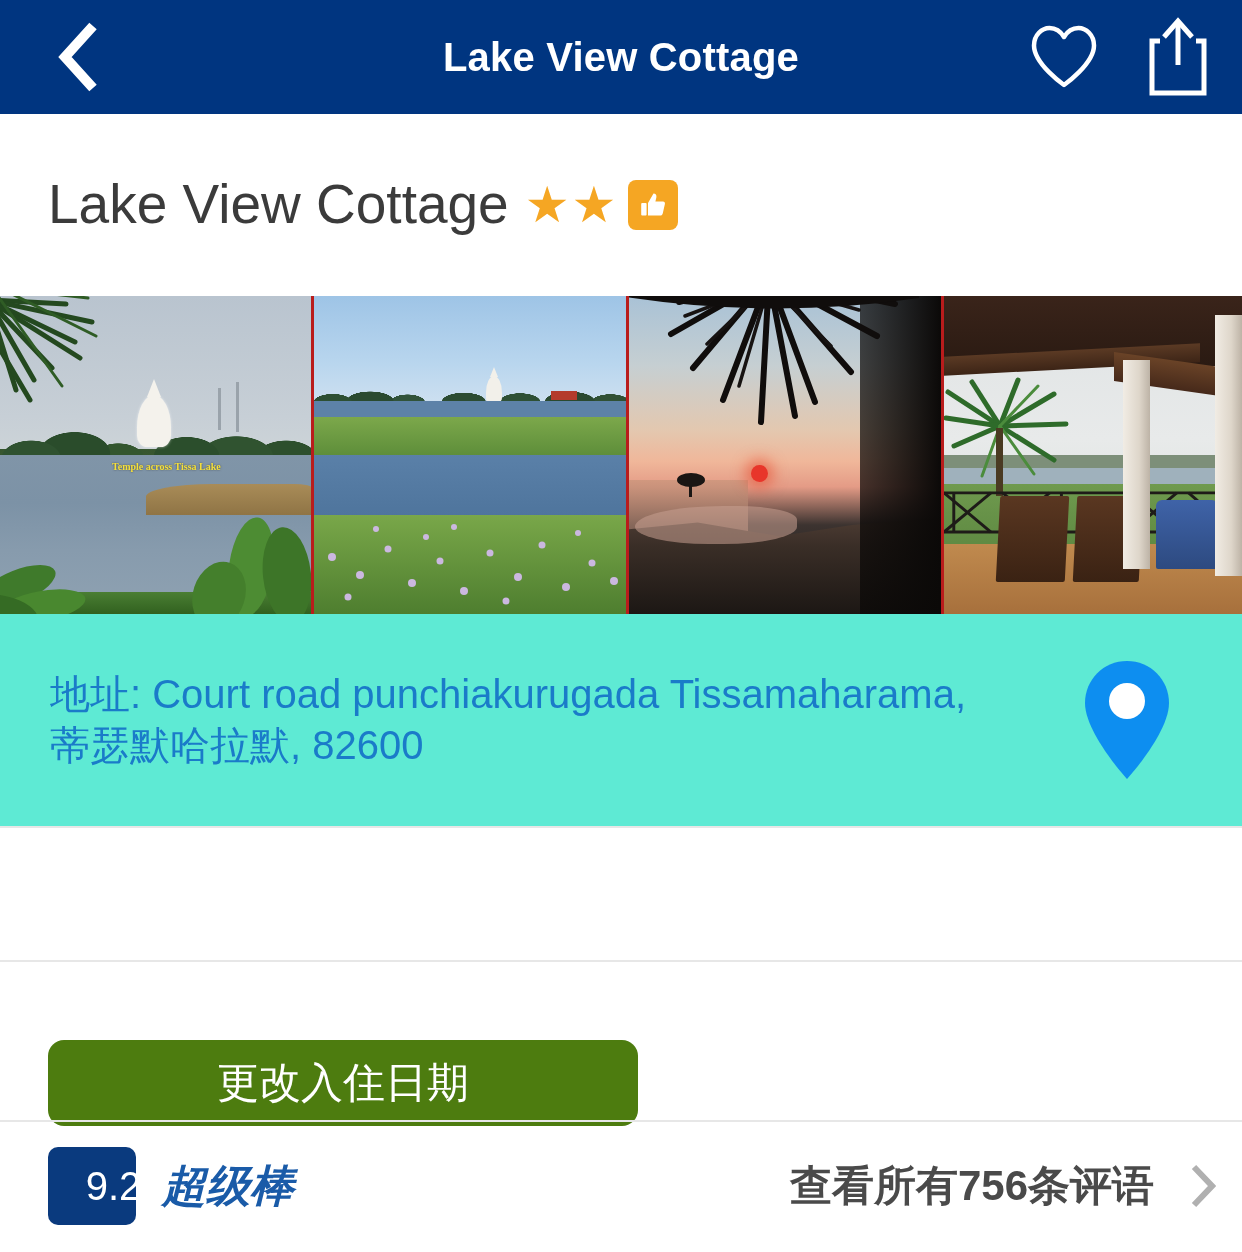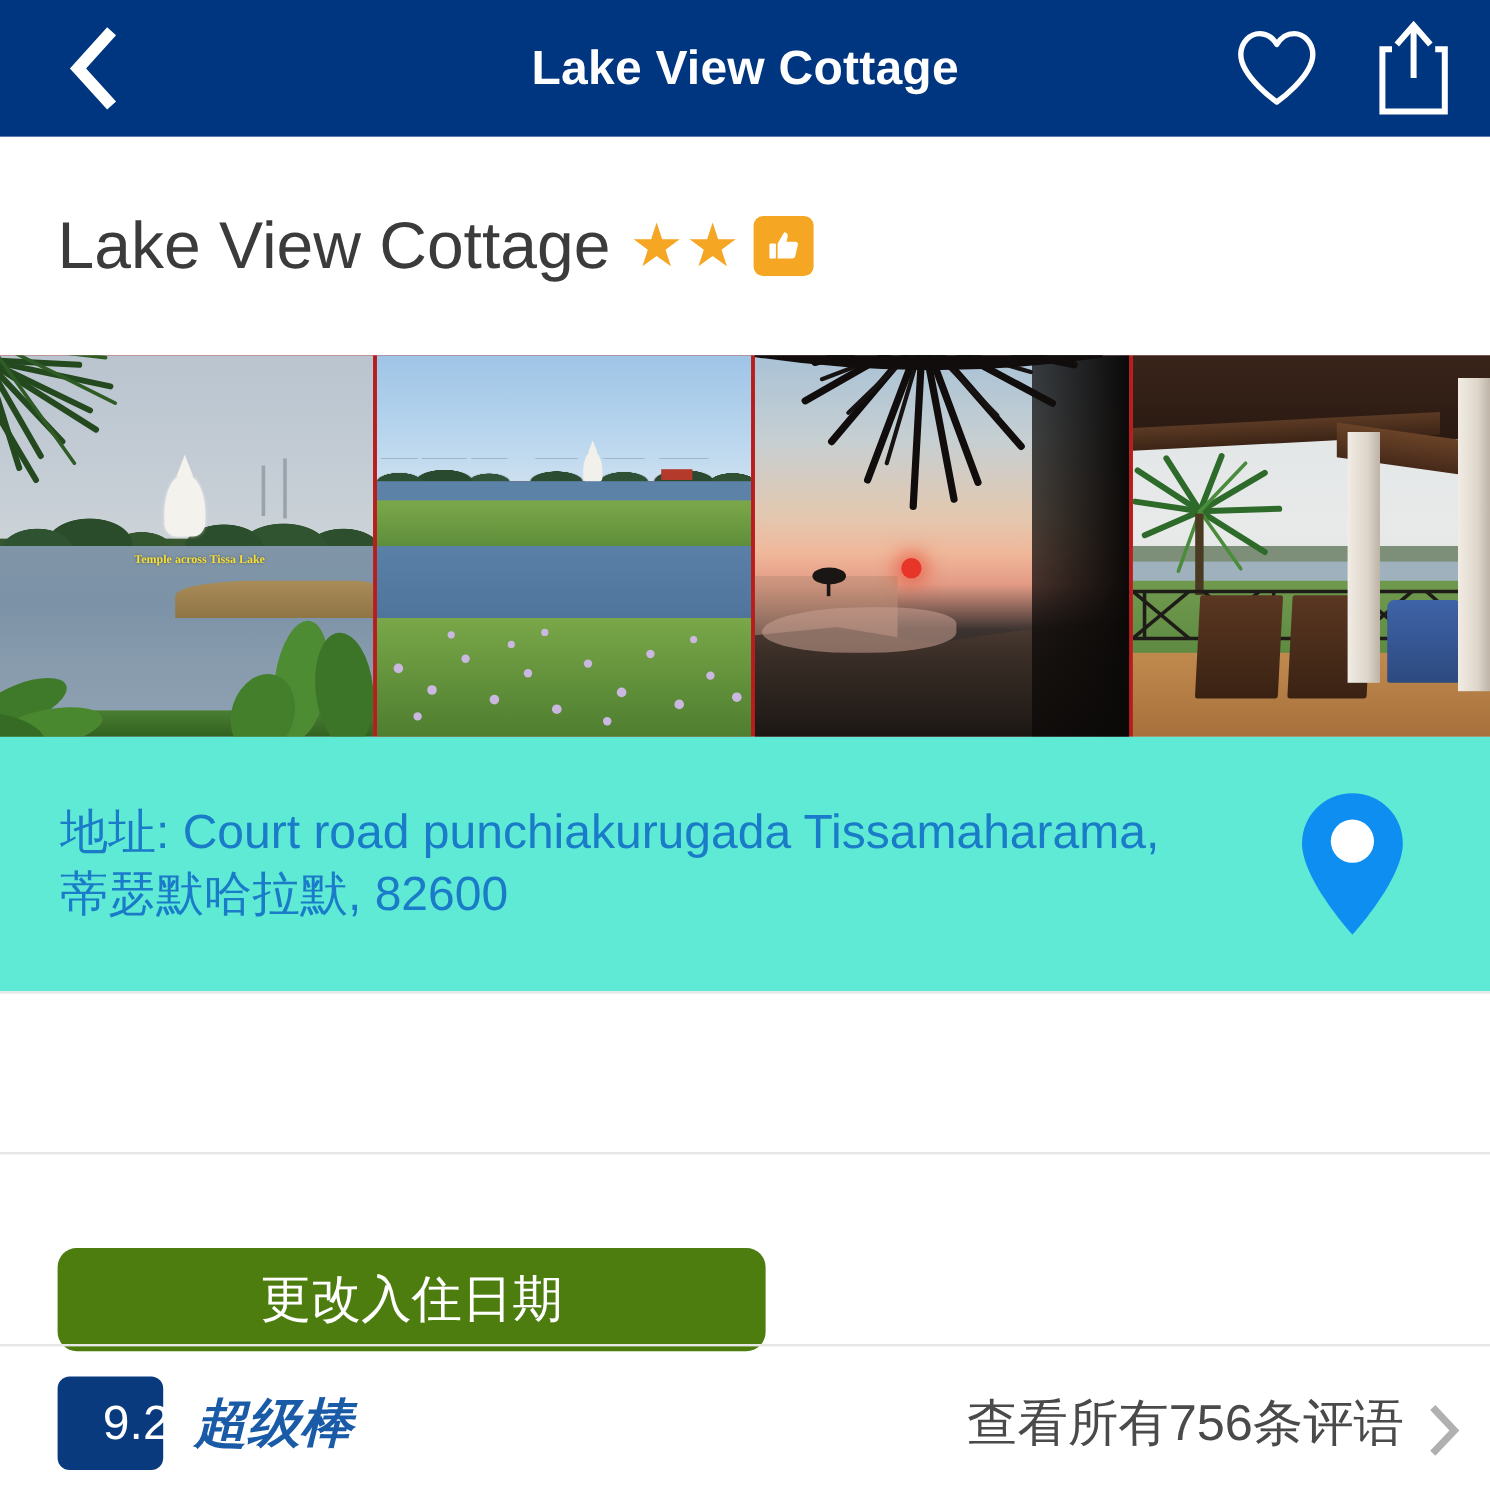--- a/index.html
+++ b/index.html
@@ -467,22 +467,23 @@
     margin-left: 26px;
     color: #1a5ba8;
     font-size: 44px;
     font-weight: bold;
     font-style: italic;
   }
   .reviews-link {
     margin-left: auto;
     margin-right: 26px;
     display: flex;
-    align-items: flex-end;
-    gap: 20px;
+    align-items: center;
+    gap: 36px;
+    font-weight: bold;
   }
   .reviews-label {
     color: #4a4a4a;
     font-size: 42px;
   }
   .chev-right {
     width: 26px; height: 44px;
     display: block;
   }
 </style>

